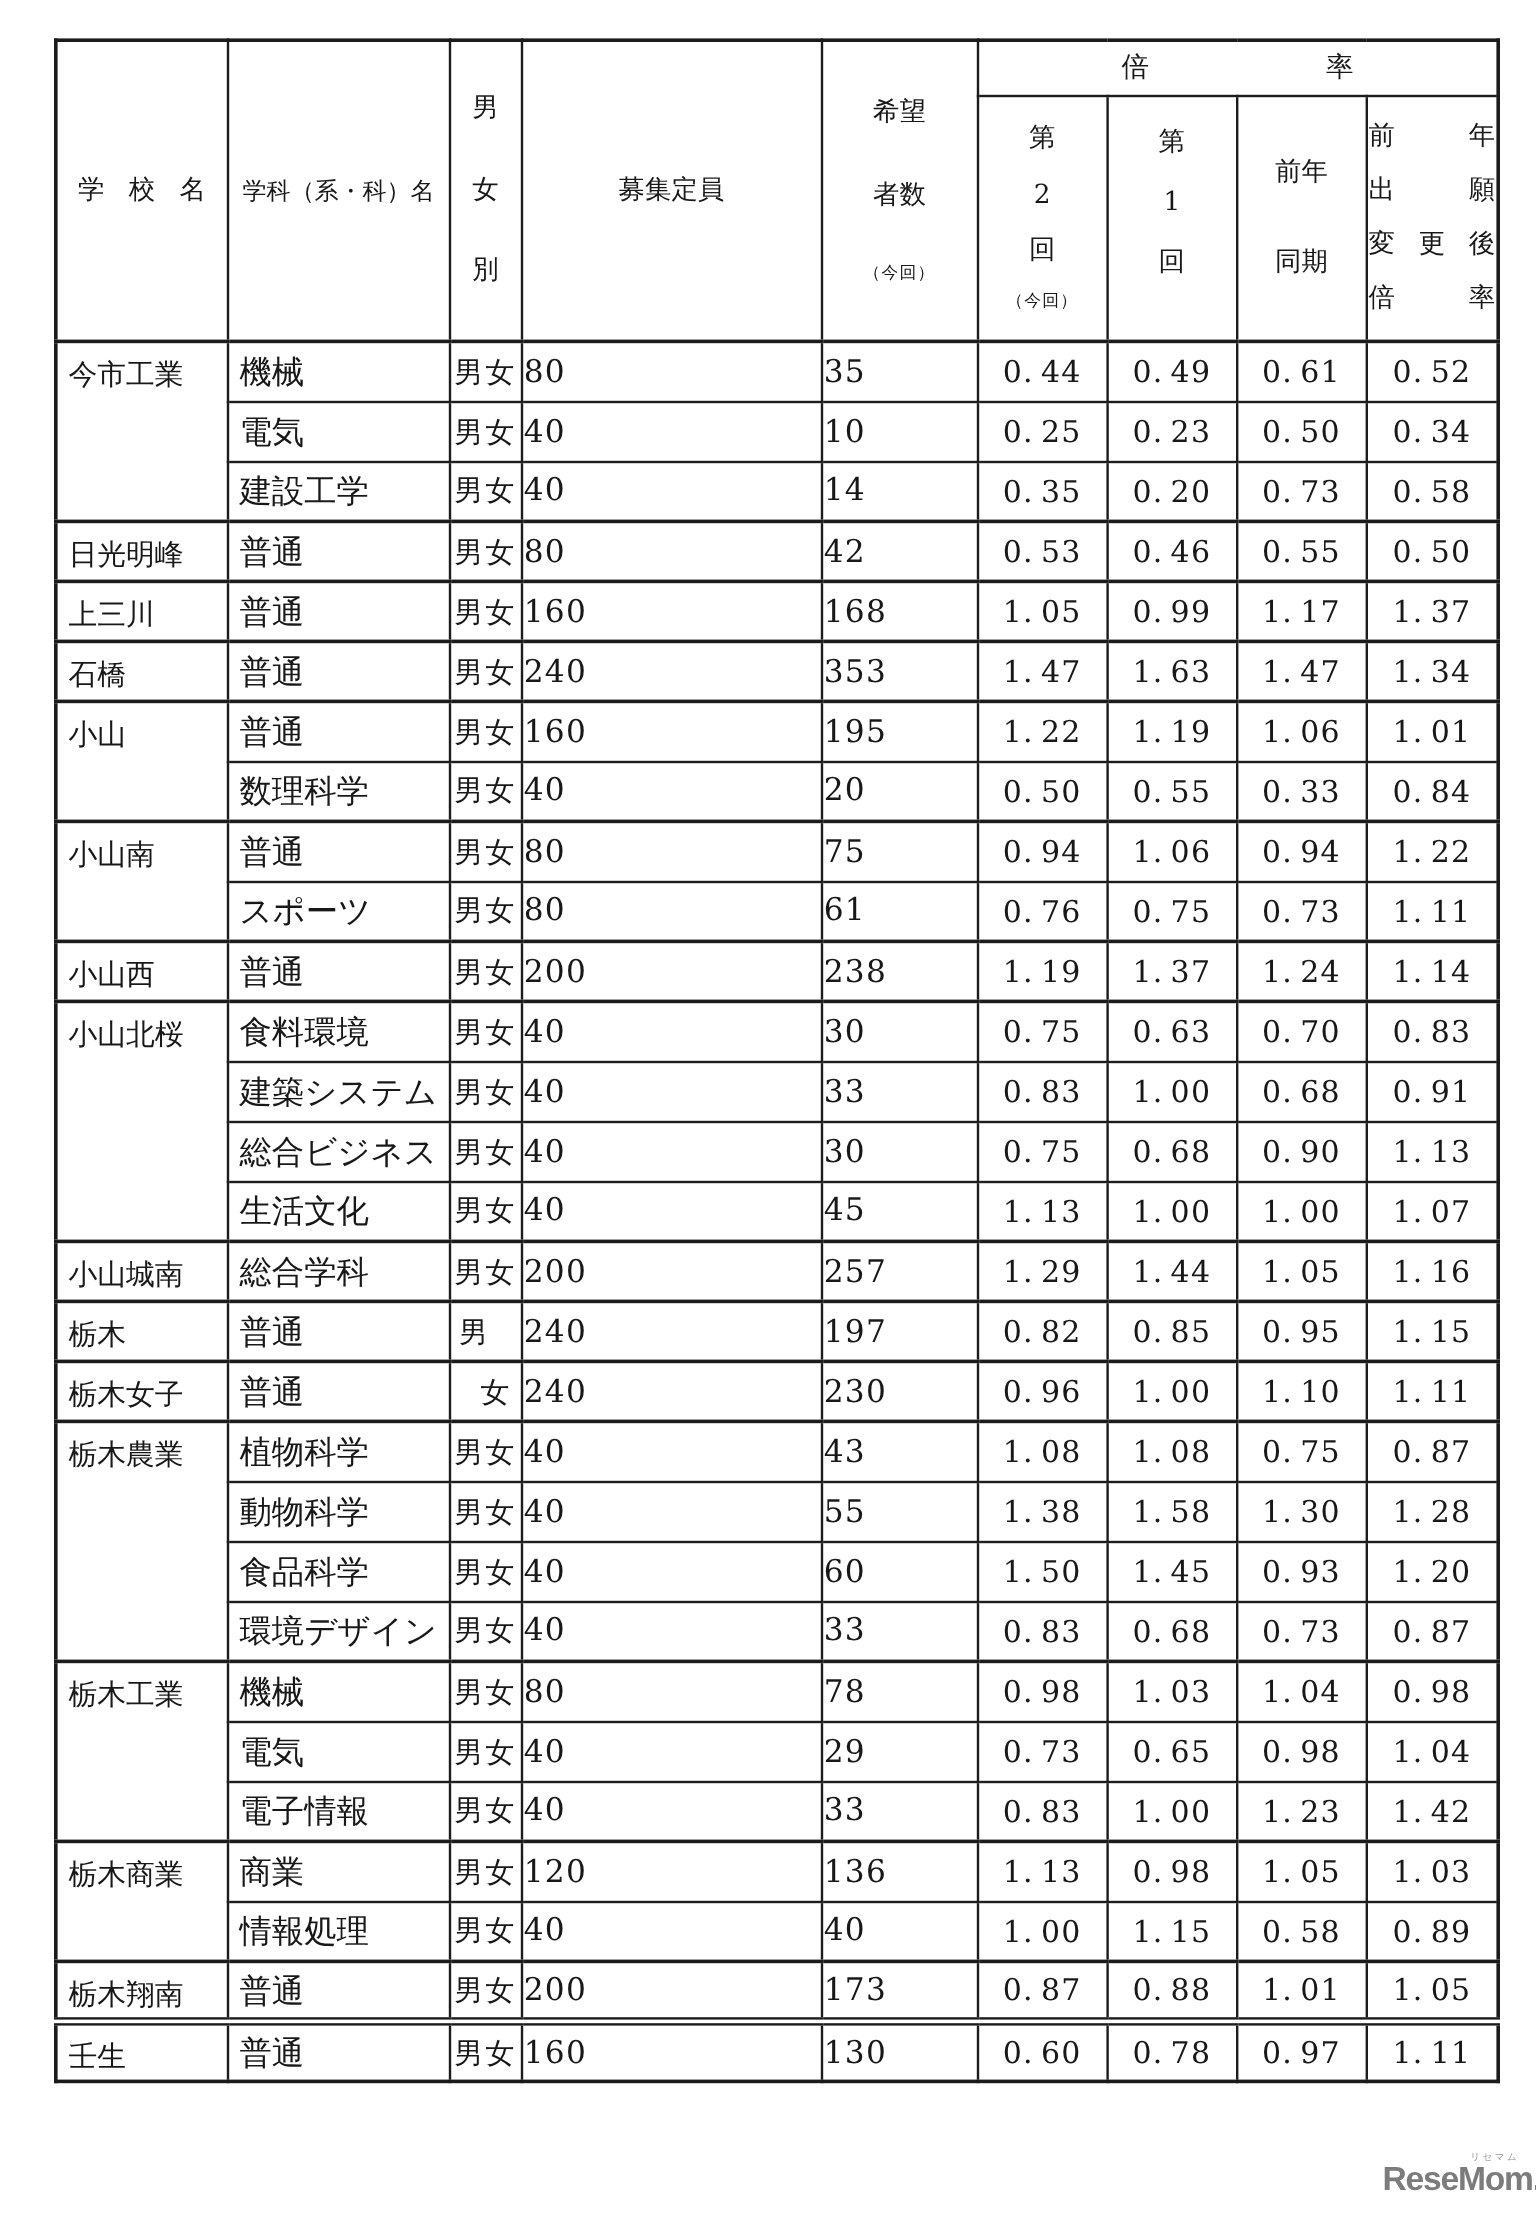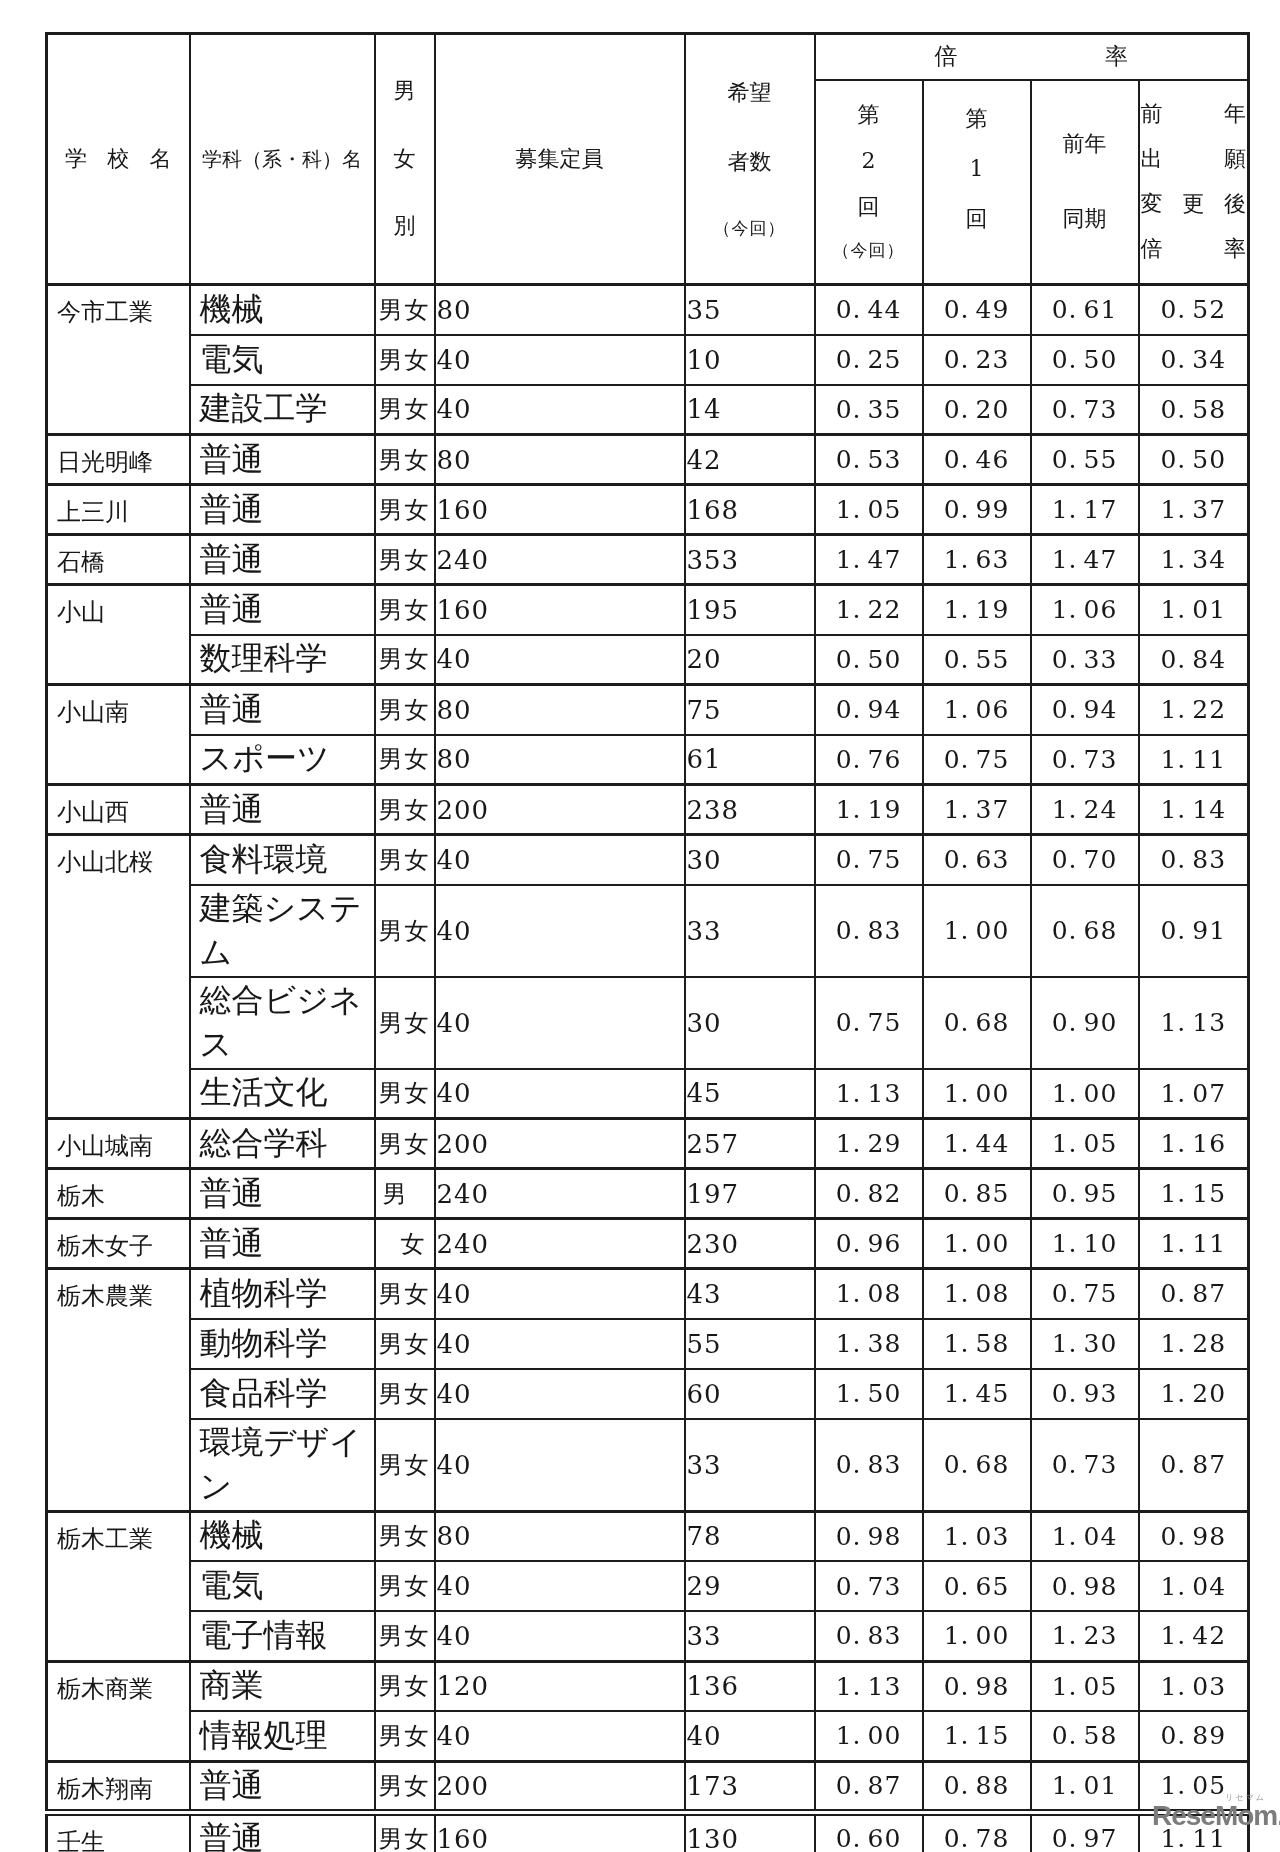--- a/index.html
+++ b/index.html
@@ -15,28 +15,28 @@
   .h-span{height:251px;}
   .htop{height:46px;font-size:23px;}
   .hsub{height:205px;}
   .stack{display:flex;flex-direction:column;justify-content:space-evenly;
          align-items:center;height:100%;width:100%;}
   .stack div{width:100%;text-align:center;}
   .jline{text-align:justify;text-align-last:justify;}
   .pad-school{padding:0 16px;}
   .pad-rate{padding:0 118px;}
   .pad-col{padding:0 14px;}
-  .small{font-size:17px;letter-spacing:1px;}
+  .small{font-size:14px;letter-spacing:1px;}
   .dept-h{font-size:20px;}
   
   tbody tr{height:50px;}
   tbody td{font-size:25px;}
   .c-school{text-align:left;padding-left:9px;font-size:24px;vertical-align:top;
             padding-top:10px;}
-  .c-dept{text-align:left;padding-left:9px;font-size:32px;border-radius:22px;}
+  .c-dept{text-align:left;padding-left:9px;font-size:27px;border-radius:22px;}
   .c-gender{text-align:center;font-size:24px;letter-spacing:2px;padding:0 3px;}
   .g-left{text-align:left;padding-left:7px;}
   .g-right{text-align:right;padding-right:7px;}
   .c-num{text-align:left;letter-spacing:1px;font-size:26px;}
   .c-capacity{padding-right:30px;}
   .c-applicants{padding-right:16px;border-radius:13px;}
   .c-ratio{text-align:center;letter-spacing:1px;font-size:25px;}
   .group-top{border-top-width:3px;}
   .sep{border-top:7px double #1c1c1c;}
   

